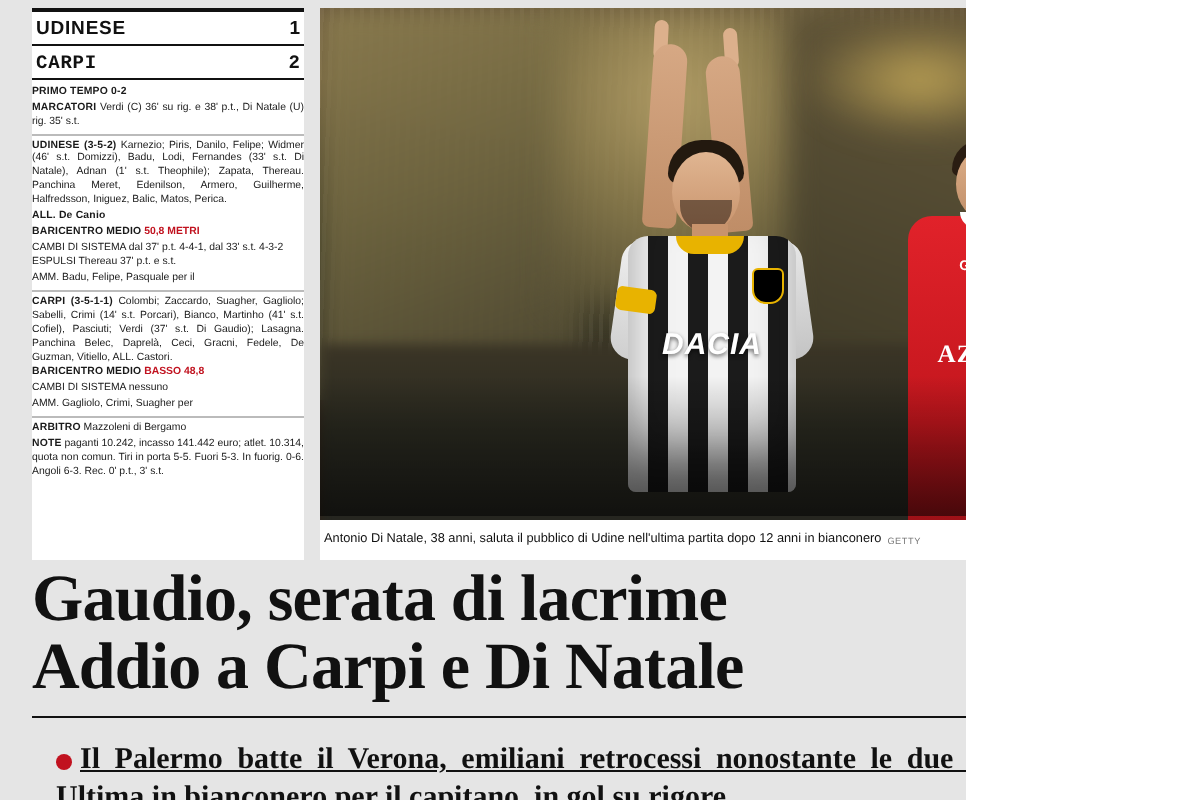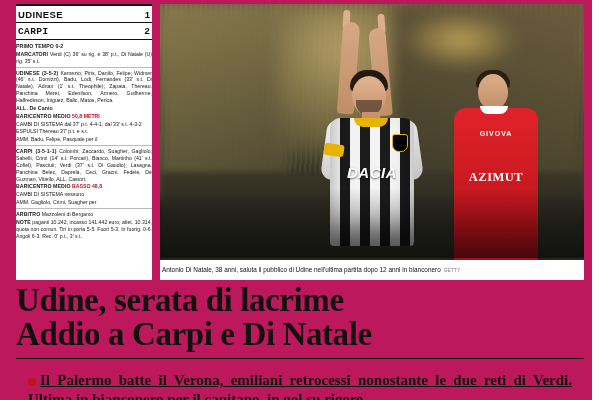--- a/index.html
+++ b/index.html
@@ -8,23 +8,23 @@
   }
   body {
     width: 600px;
     height: 400px;
     overflow: hidden;
     background: #ffffff;
     font-family: "Liberation Sans", sans-serif;
   }
   .page {
     position: relative;
-    width: 592px;
+    width: 483px;
     height: 400px;
-    background: #be185d;
+    background: #e5e5e5;
     overflow: hidden;
   }
 
   
   .stats-col {
     position: absolute;
     left: 16px;
     top: 4px;
     width: 136px;
     height: 276px;
@@ -131,21 +131,21 @@
   .bg-yellowpatch {
     position: absolute;
     left: 240px; top: 6px; width: 120px; height: 60px;
     background: radial-gradient(ellipse at center, rgba(222,190,96,0.75), rgba(222,190,96,0) 70%);
     filter: blur(8px);
   }
 
   
   .player {
     position: absolute;
-    left: 120px;
+    left: 104px;
     top: 18px;
     width: 180px;
     height: 258px;
   }
   .arm-left {
     position: absolute;
     left: 60px; top: 0px;
     width: 17px; height: 92px;
     background: linear-gradient(180deg, #d6a884 0%, #c08e68 100%);
     border-radius: 9px 9px 4px 4px;
@@ -480,21 +480,21 @@
     </div>
 
     <div class="caption">
       <span class="caption-text">Antonio Di Natale, 38 anni, saluta il pubblico di Udine nell'ultima partita dopo 12 anni in bianconero</span>
       <span class="caption-credit">GETTY</span>
     </div>
   </div>
 
   <div class="headline-zone">
     <h1 class="headline">
-      <span>Udine, serata di lacrime</span>
+      <span>Gaudio, serata di lacrime</span>
       <span class="l2">Addio a Carpi e Di Natale</span>
     </h1>
     <hr class="hr-thin">
     <p class="subhead">
       <span class="bullet"></span><span>Il Palermo batte il Verona, emiliani retrocessi nonostante le due reti di Verdi. Ultima in bianconero per il capitano, in gol su rigore</span>
     </p>
   </div>
 
 </div>
 

